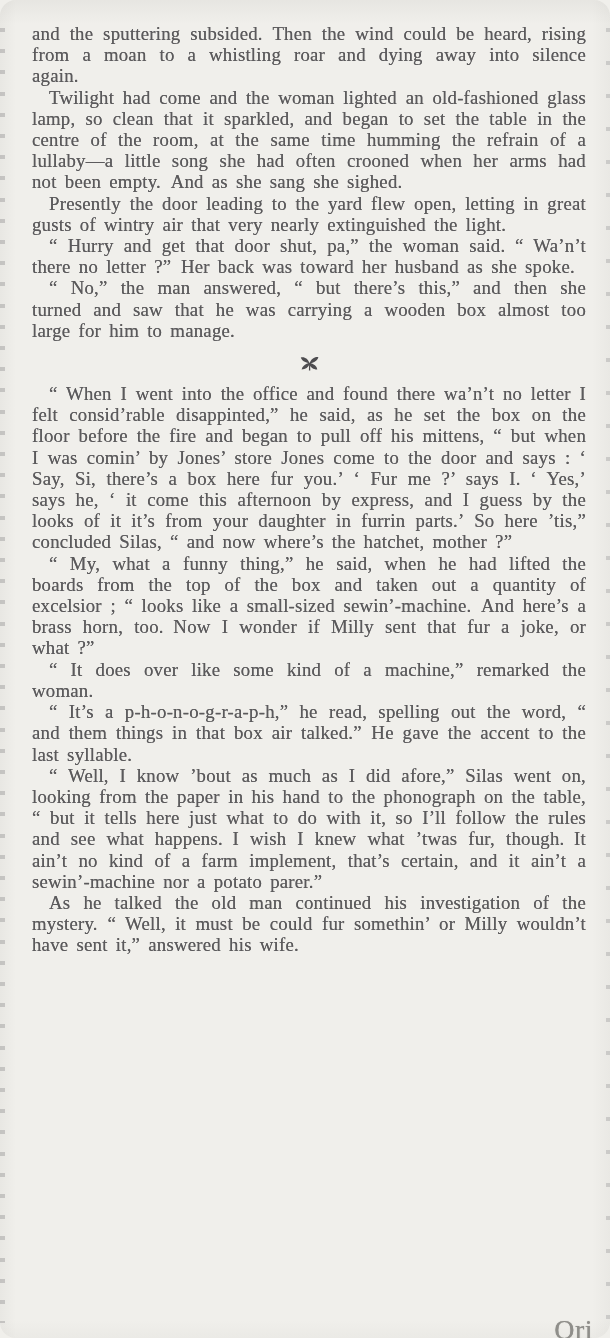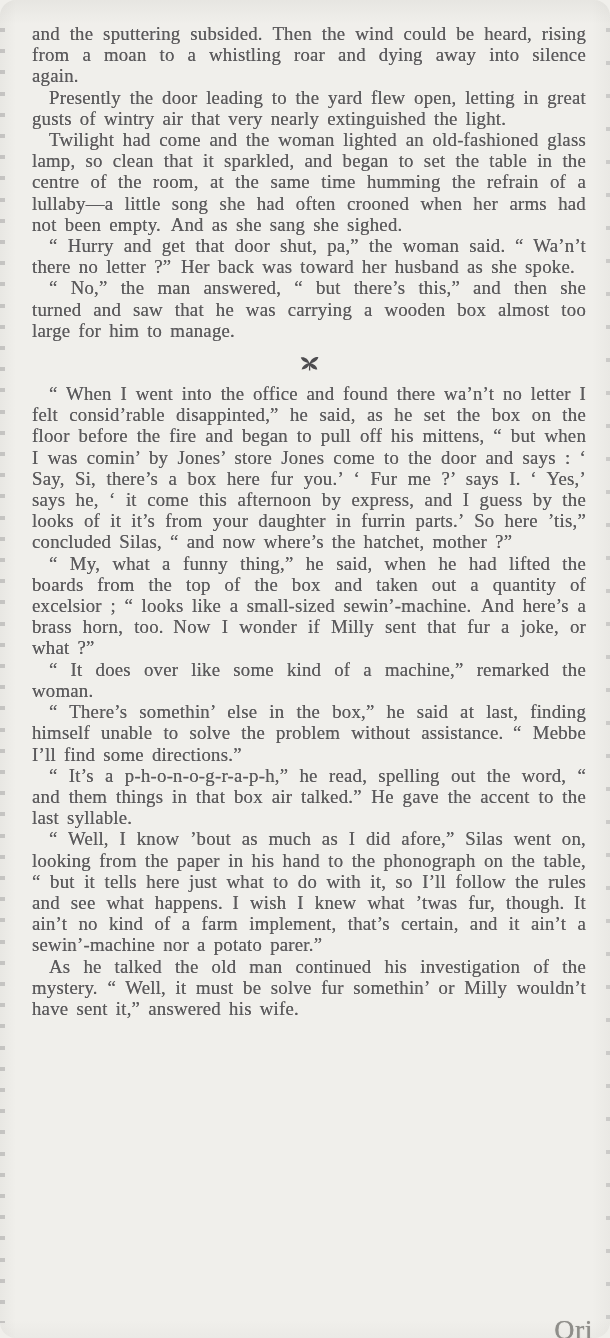--- a/index.html
+++ b/index.html
@@ -74,35 +74,34 @@
   }
 </style>
 </head>
 <body>
 
 <div class="page">
   <div class="edge-strip left"></div>
   <div class="edge-strip right"></div>
   <div class="text-block" id="text-block">
       <p class="para">and the sputtering subsided. Then the wind could be heard, rising from a moan to a whistling roar and dying away into silence again.</p>
+      <p class="para indent">Twilight had come and the woman lighted an old-fashioned glass lamp, so clean that it sparkled, and began to set the table in the centre of the room, at the same time humming the refrain of a lullaby—a little song she had often crooned when her arms had not been empty. And as she sang she sighed.</p>
       <p class="para indent">Presently the door leading to the yard flew open, letting in great gusts of wintry air that very nearly extinguished the light.</p>
-      <p class="para indent">Twilight had come and the woman lighted an old-fashioned glass lamp, so clean that it sparkled, and began to set the table in the centre of the room, at the same time humming the refrain of a lullaby—a little song she had often crooned when her arms had not been empty. And as she sang she sighed.</p>
       <p class="para indent">“ Hurry and get that door shut, pa,” the woman said. “ Wa’n’t there no letter ?” Her back was toward her husband as she spoke.</p>
       <p class="para indent">“ No,” the man answered, “ but there’s this,” and then she turned and saw that he was carrying a wooden box almost too large for him to manage.</p>
   <div class="ornament">
     <svg width="21" height="17" viewBox="0 0 21 17" aria-hidden="true">
       <path d="M10.5,8.4 C9.2,3.6 5.4,1.4 1.8,2.4 C2.6,5.4 6.1,7.4 9.5,7.9
                C6.2,8.9 3.2,11.2 2.6,14.6 C6.6,14.2 9.5,11.9 10.4,9.4
                C11.5,12.3 14.4,14.5 18.3,14.4 C17.8,11.1 14.9,9.1 11.6,8.3
                C15.0,7.6 18.4,5.6 19.4,2.2 C15.6,1.6 12.1,4.0 10.5,8.4 Z"></path>
       <path d="M10.2,7.8 L11.0,7.8 L11.3,15.6 L9.9,15.6 Z"></path>
     </svg>
   </div>
 <p class="para indent">“ When I went into the office and found there wa’n’t no letter I felt consid’rable disappinted,” he said, as he set the box on the floor before the fire and began to pull off his mittens, “ but when I was comin’ by Jones’ store Jones come to the door and says : ‘ Say, Si, there’s a box here fur you.’ ‘ Fur me ?’ says I. ‘ Yes,’ says he, ‘ it come this afternoon by express, and I guess by the looks of it it’s from your daughter in furrin parts.’ So here ’tis,” concluded Silas, “ and now where’s the hatchet, mother ?”</p>
       <p class="para indent">“ My, what a funny thing,” he said, when he had lifted the boards from the top of the box and taken out a quantity of excelsior ; “ looks like a small-sized sewin’-machine. And here’s a brass horn, too. Now I wonder if Milly sent that fur a joke, or what ?”</p>
       <p class="para indent">“ It does over like some kind of a machine,” remarked the woman.</p>
-      <p class="para indent">“ There’s somethin’ else in the box,” he said at last, finding himself unable to solve the problem without assistance. “ Mebbe I’ll find some directions.”</p>
       <p class="para indent">“ It’s a p-h-o-n-o-g-r-a-p-h,” he read, spelling out the word, “ and them things in that box air talked.” He gave the accent to the last syllable.</p>
       <p class="para indent">“ Well, I know ’bout as much as I did afore,” Silas went on, looking from the paper in his hand to the phonograph on the table, “ but it tells here just what to do with it, so I’ll follow the rules and see what happens. I wish I knew what ’twas fur, though. It ain’t no kind of a farm implement, that’s certain, and it ain’t a sewin’-machine nor a potato parer.”</p>
-      <p class="para indent">As he talked the old man continued his investigation of the mystery. “ Well, it must be solve fur somethin’ or Milly wouldn’t have sent it,” answered his wife.</p>
+      <p class="para indent">As he talked the old man continued his investigation of the mystery. “ Well, it must be could fur somethin’ or Milly wouldn’t have sent it,” answered his wife.</p>
     </div>
   <div class="watermark">Ori</div>
 </div>
 
 </body></html>

